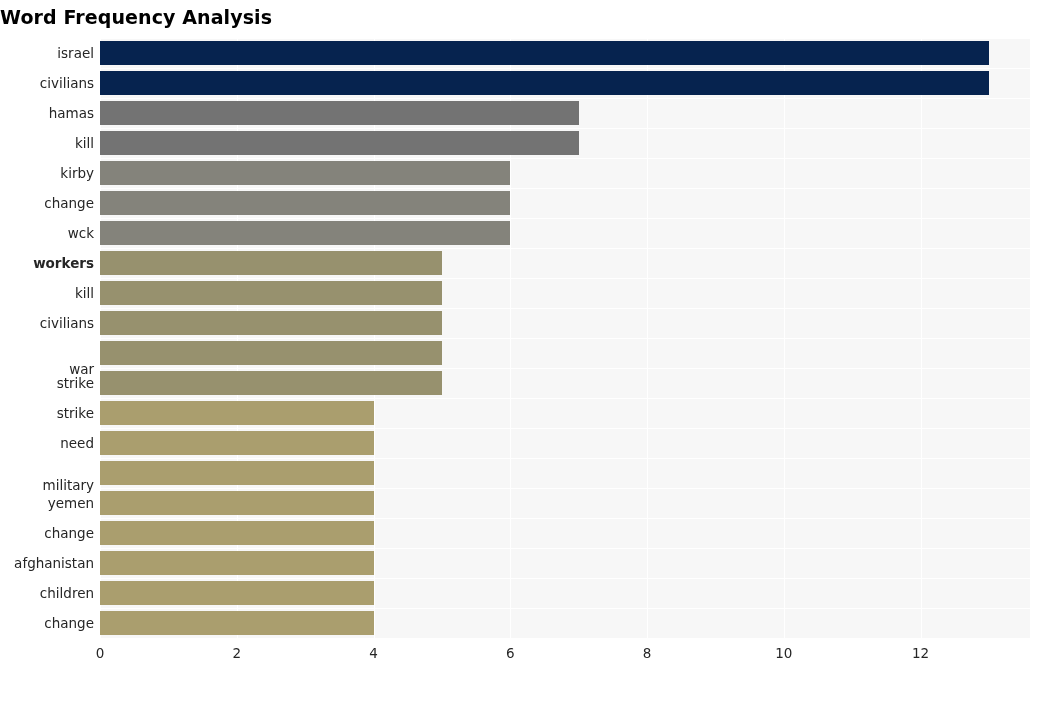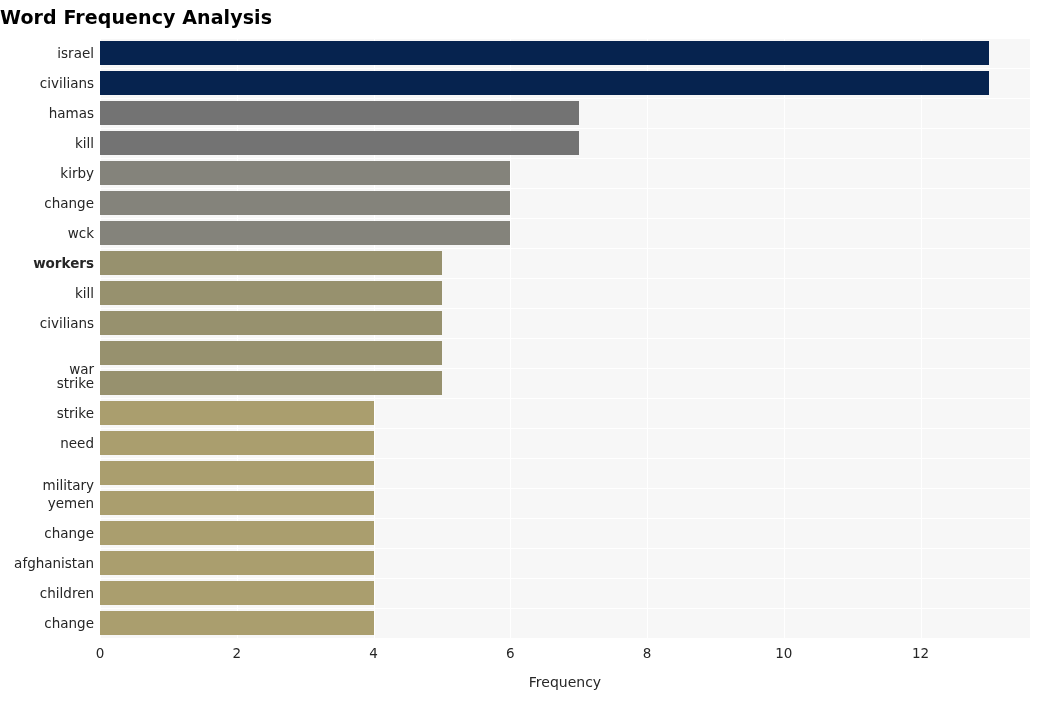--- a/index.html
+++ b/index.html
@@ -237,15 +237,14 @@
   <div id="xlabels">
       <div class="xtick" style="left: 100px;">0</div>
       <div class="xtick" style="left: 236.765px;">2</div>
       <div class="xtick" style="left: 373.529px;">4</div>
       <div class="xtick" style="left: 510.294px;">6</div>
       <div class="xtick" style="left: 647.059px;">8</div>
       <div class="xtick" style="left: 783.824px;">10</div>
       <div class="xtick" style="left: 920.588px;">12</div>
     </div>
 
-  <div id="xaxis-title">Frequency</div>
 
 </div>
 
 </body></html>

